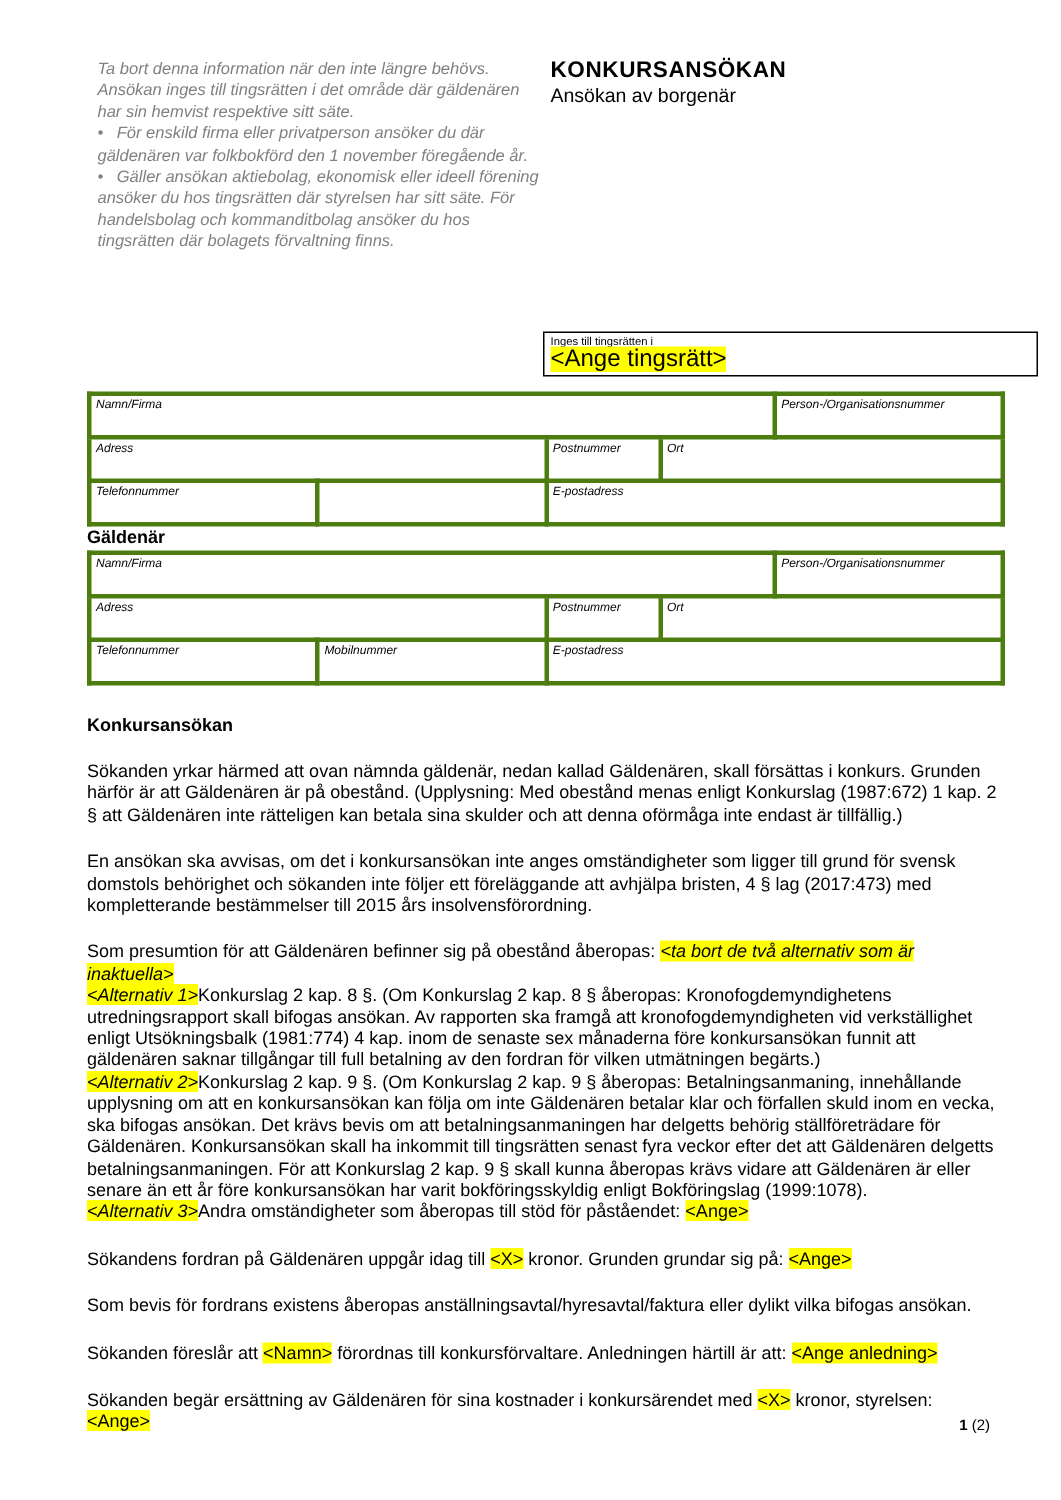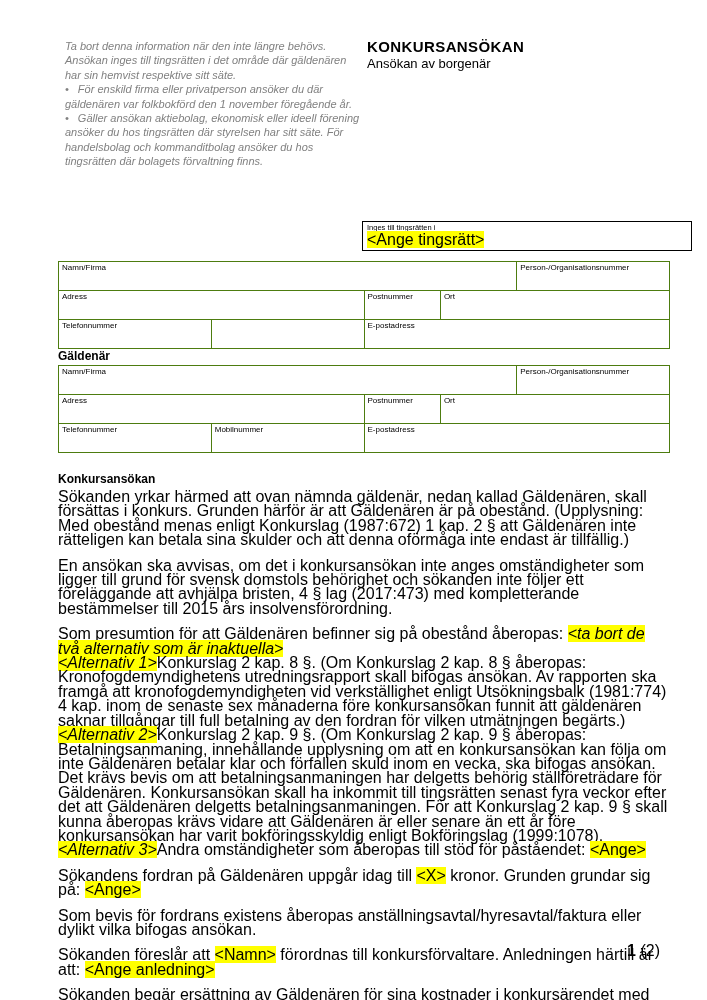--- a/index.html
+++ b/index.html
@@ -26,27 +26,27 @@
   .court-label { font-size:7.5px; line-height:9px; }
   .court-value { font-size:16px; line-height:13px; margin-top:1px; }
   .hl { background:var(--hl); }
   .it { font-style:italic; }
   .main { position:absolute; left:58px; top:261px; width:612px; }
   .section-heading { font-size:12px; font-weight:bold; line-height:14px; margin:0 0 2px 0; }
   .h-galdenar { margin-top:0; }
   .h-konkurs  { margin-top:19px; margin-bottom:1px; }
   table.form-table { width:100%; border-collapse:collapse; table-layout:fixed; }
   table.form-table td {
-    border:1px solid #4d7c0f; height:29px; vertical-align:top;
-    padding:1px 3px; font-size:8px; line-height:10px;
+    border:3px solid #4d7c0f; height:29px; vertical-align:top;
+    padding:1px 3px; font-size:8px; line-height:10px;font-style:italic;
   }
-  .para { font-size:16px; line-height:14.4px; margin:4px 0 11px 0; }
+  .para { font-size:12px; line-height:14.4px; margin:17px 0 11px 0; }
   .footer {
     position:absolute; right:47px; top:944px;
-    font-size:16px; line-height:13px;
+    font-size:10px; line-height:13px;
   }
   .pg-bold { font-weight:bold; }
 </style>
 </head>
 <body>
 
 <div class="page">
 
   <div class="instructions">
     <div class="instr-bold">Ta bort denna information när den inte längre behövs.</div>

